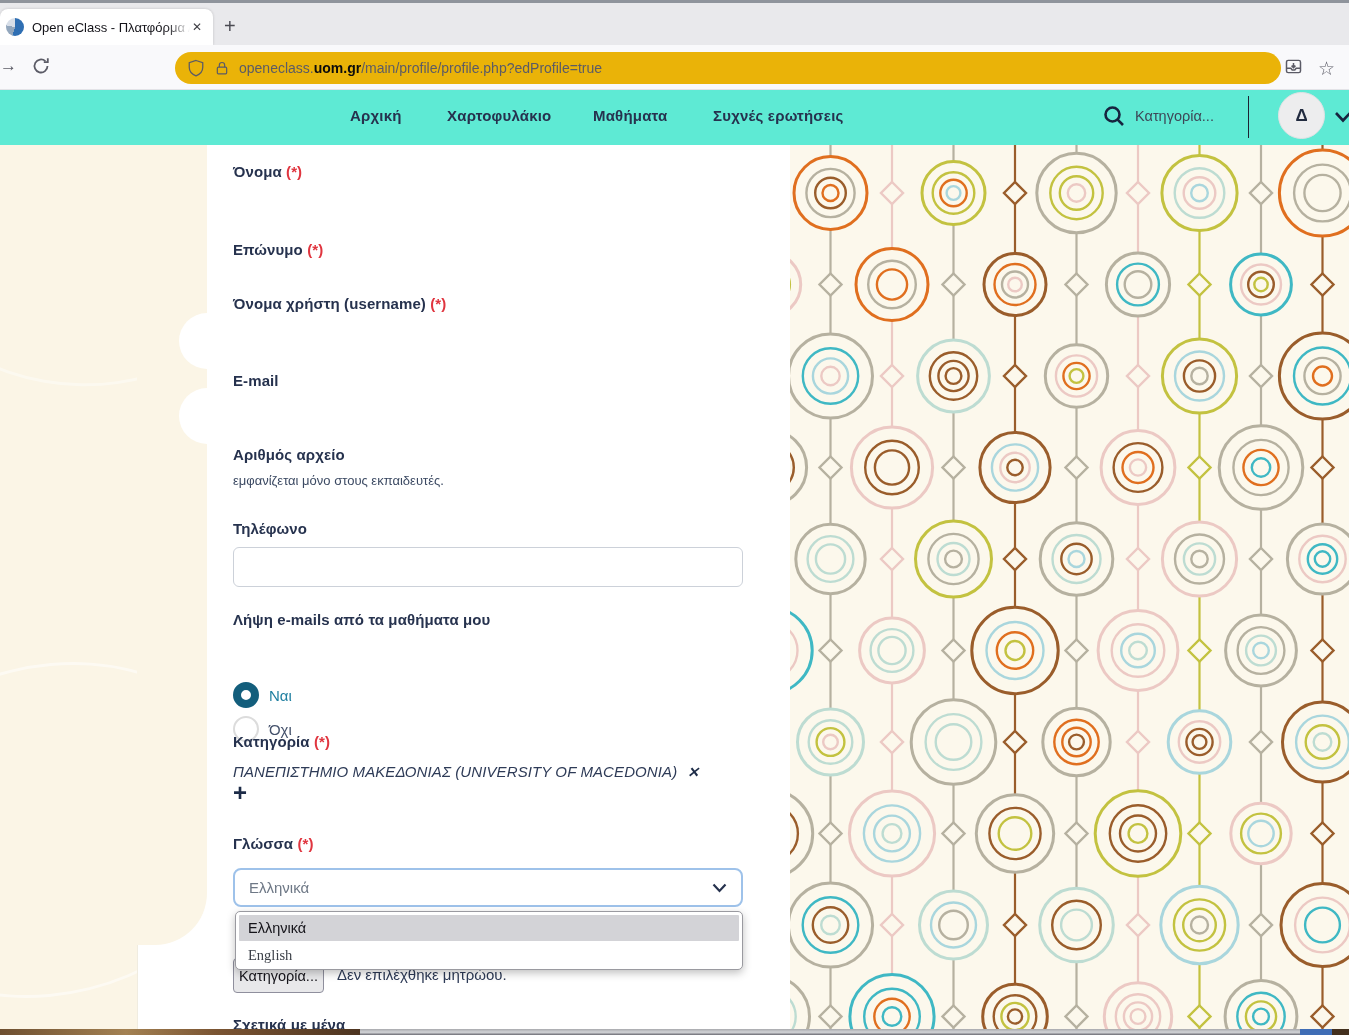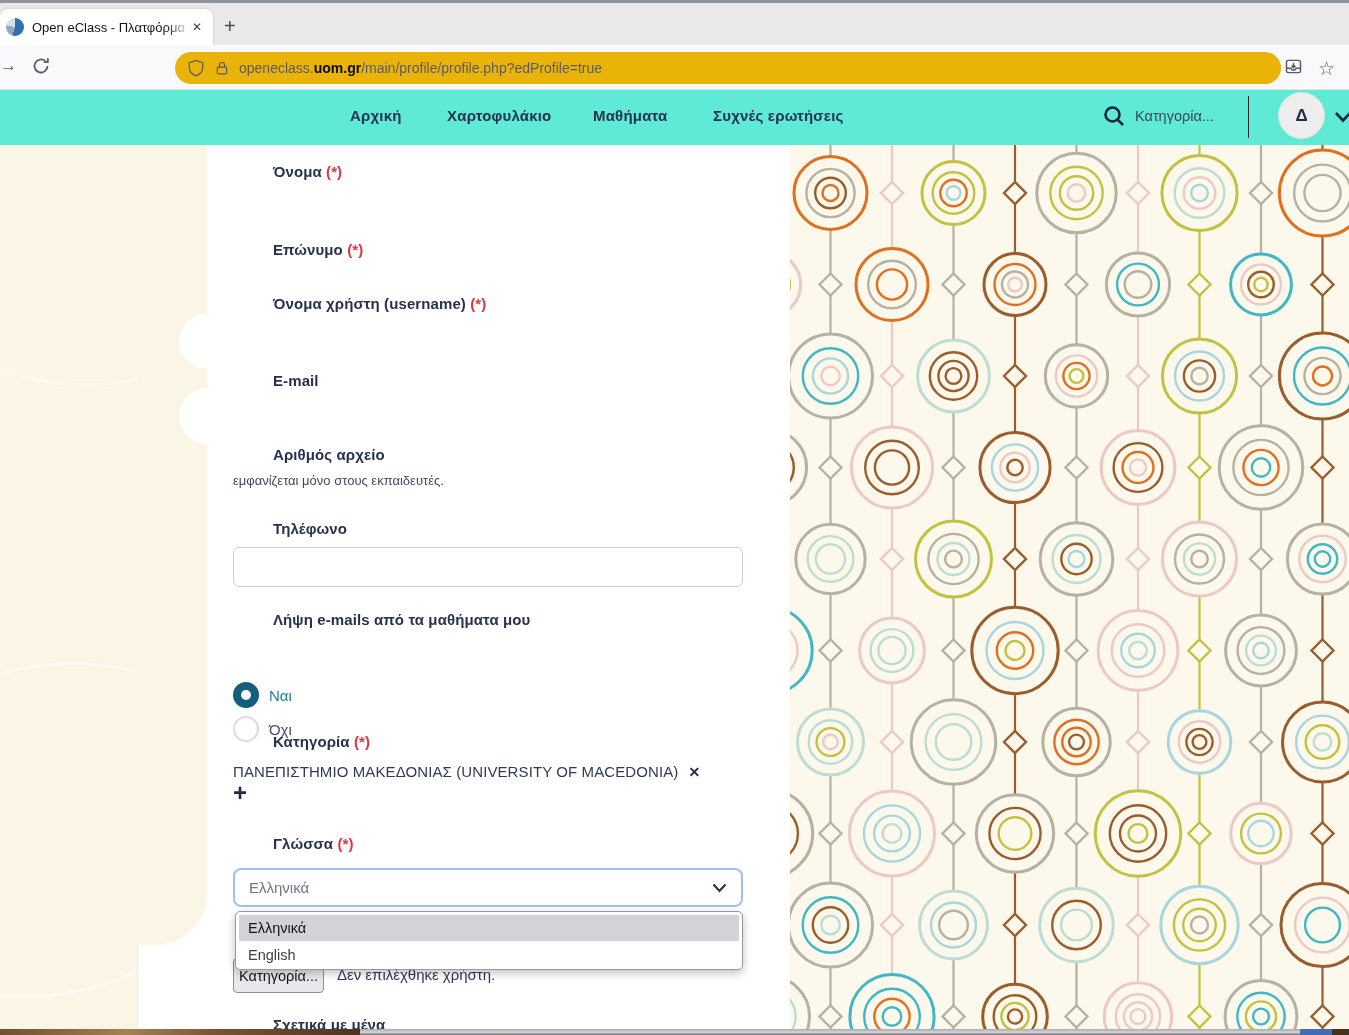--- a/index.html
+++ b/index.html
@@ -54,44 +54,44 @@
   .swirl2{ position:absolute; left:-120px; top:-60px; width:380px; height:300px; border-radius:50%;
         border:3px solid rgba(255,255,255,.4); transform:rotate(10deg); }
   .form-panel{ position:absolute; left:137px; top:0; width:653px; height:890px; background:#fff; border-left:1px solid #f0ece0; }
   .cream-notch{ position:absolute; left:137px; top:0; width:70px; height:800px; background:var(--cream);
         border-radius:0 0 52px 0; }
   .bump{ position:absolute; width:56px; height:56px; border-radius:50%; background:#fff; }
   .bump1{ left:179px; top:168px; }
   .bump2{ left:179px; top:243px; }
 
   .form{ position:absolute; left:233px; top:0; width:510px; height:890px; }
-  .flabel{ position:absolute; font-size:15px; font-weight:700; color:var(--navy); letter-spacing:.1px;margin-left:40px; }
+  .flabel{ position:absolute; font-size:15px; font-weight:700; color:var(--navy); letter-spacing:.1px; }
   .req{ color:var(--red); font-weight:700; }
   .fhelp{ position:absolute; font-size:13px; color:#3c4a63; }
   .text-input{ position:absolute; width:510px; height:40px; border:1px solid #ccd1d9; border-radius:6px; background:#fff;
         font-size:15px; color:var(--navy); padding:0 12px; font-family:"Liberation Sans",sans-serif; }
 
   .radio-row{ position:absolute; display:flex; align-items:center;margin-top:48px; }
   .radio-on{ width:26px; height:26px; border-radius:50%; background:#fff; border:8px solid var(--radio); }
   .radio-off{ width:26px; height:26px; border-radius:50%; background:#fff; border:2px solid #dcdcdc; }
   .radio-lbl-on{ font-size:15px; color:var(--teal); margin-left:10px; }
   .radio-lbl-off{ font-size:15px; color:#44516b; margin-left:10px; }
 
-  .cat-value{ position:absolute; font-size:15px; color:#2e3b57; letter-spacing:.1px; }
+  .cat-value{ position:absolute; font-size:15px; color:#2e3b57; letter-spacing:.1px;font-style:italic; }
   .cat-remove{ color:#1c2b47; font-weight:700; margin-left:10px; font-size:14px; }
   .add-btn{ position:absolute; font-size:24px; font-weight:700; color:#1c2b47; line-height:20px; }
 
   .select{ position:absolute; width:510px; height:39px; border:2px solid #9ec2ea; border-radius:8px; background:#fff;
         display:flex; align-items:center; justify-content:space-between; padding:0 14px; }
   .select-value{ font-size:15px; color:#6e7886; }
   .popup{ position:absolute; left:2px; width:508px; height:59px; background:#fff; border:1px solid #9a9aa0;
         border-radius:5px; box-shadow:0 3px 8px rgba(0,0,0,.25); z-index:20; padding:3px; }
   .popt{ height:26px; line-height:26px; font-size:14.5px; padding-left:9px; border-radius:1px; }
   .popt-sel{ background:#d3d3d7; color:#15141a; }
-  .popt-nrm{ color:#3c4048; margin-top:1px; }
+  .popt-nrm{ color:#3c4048; margin-top:1px;font-family:Liberation Serif, serif; }
 
   .file-btn{ position:absolute; width:91px; height:35px; background:#e8e8ea; border:1px solid #8f8f9d; border-radius:4px;
         font-size:14.5px; color:#15141a; display:flex; align-items:center; justify-content:center; z-index:5;
         font-family:"Liberation Sans",sans-serif; }
   .file-status{ position:absolute; font-size:15px; color:#2e3b57; }
 
   
   .pattern{ position:absolute; left:790px; top:0; width:559px; height:890px; background:var(--pattern-bg); }
 
   
@@ -255,21 +255,21 @@
         <svg width="15" height="10" viewBox="0 0 15 10">
             <path d="M1.5 1.5 L7.5 8 L13.5 1.5" fill="none" stroke="#26324e" stroke-width="2.2"></path>
           </svg>
       </div>
       <div class="popup" style="top:766px">
         <div class="popt popt-sel">Ελληνικά</div>
         <div class="popt popt-nrm">English</div>
       </div>
 
       <div class="file-btn" style="top:813px; left:0">Κατηγορία...</div>
-      <div class="file-status" style="top:821px; left:104px">Δεν επιλέχθηκε χρήστη.</div>
+      <div class="file-status" style="top:821px; left:104px">Δεν επιλέχθηκε μητρώου.</div>
 
       <div class="flabel" style="top:871px">Σχετικά με μένα</div>
     </div>
 
     <div class="pattern">
       <svg width="559" height="890" viewBox="0 0 559 890">
           <line x1="-21" y1="0" x2="-21" y2="890" stroke="#b6b1a0" stroke-width="2.2"></line>
           <line x1="40.5" y1="0" x2="40.5" y2="890" stroke="#b6b1a0" stroke-width="2.2"></line>
           <line x1="102" y1="0" x2="102" y2="890" stroke="#ecc9c4" stroke-width="2.2"></line>
           <line x1="163.5" y1="0" x2="163.5" y2="890" stroke="#b6b1a0" stroke-width="2.2"></line>

